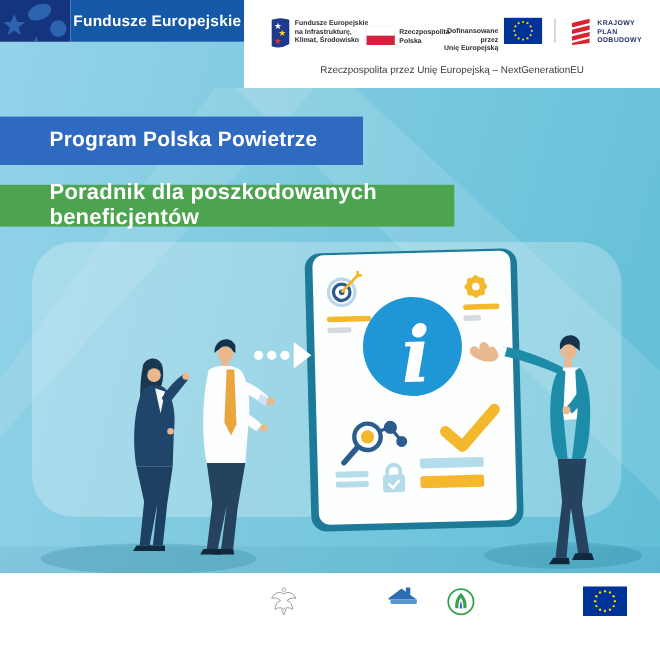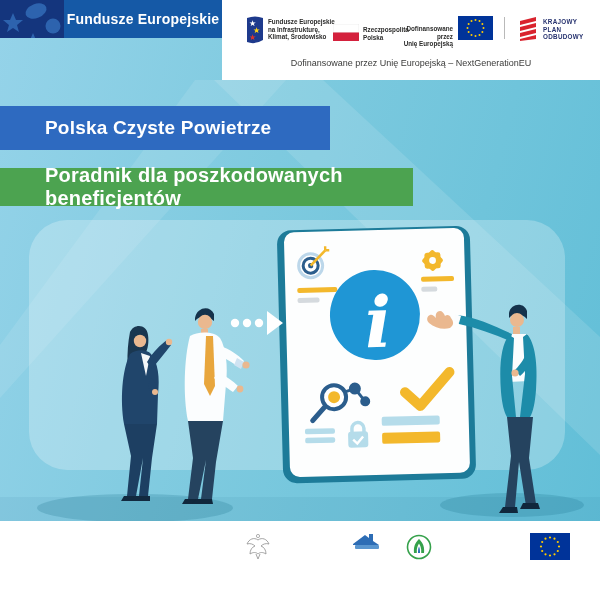--- a/index.html
+++ b/index.html
@@ -224,25 +224,25 @@
         <path d="M2,12 L18,8 L18,12 L2,16 Z"></path>
         <path d="M2,18 L18,14 L18,18 L2,22 Z"></path>
         <path d="M2,24 L18,20 L18,24 L2,26 Z"></path>
       </g>
     </svg>
     <div class="hl-text" style="left:321px;top:18px;color:#25316e;letter-spacing:.3px;">
       <div>KRAJOWY</div>
       <div>PLAN</div>
       <div>ODBUDOWY</div>
     </div>
-    <div class="funding-note">Dofinansowane przez Unię Europejską – NextGenerationEU</div>
+    <div class="funding-note">Rzeczpospolita przez Unię Europejską – NextGenerationEU</div>
   </div>
 
   <div class="abs title-blue">
-    <span>Polska Czyste Powietrze</span>
+    <span>Program Polska Powietrze</span>
   </div>
   <div class="abs title-green">
     <span>Poradnik dla poszkodowanych beneficjentów</span>
   </div>
 
   <div class="abs footer">
 
     <svg class="abs" style="left:246px;top:12px;" width="24" height="28">
       <circle cx="12" cy="3" r="1.6" fill="none" stroke="#9a9a9a" stroke-width=".8"></circle>
       <path d="M12,7 C8,4 3,6 1,11 C4,10 7,11 9,13 C6,14 4,17 4,21 C7,19 10,19 12,21 C14,19 17,19 20,21 C20,17 18,14 15,13 C17,11 20,10 23,11 C21,6 16,4 12,7 Z" fill="#ffffff" stroke="#9a9a9a" stroke-width=".9"></path>

